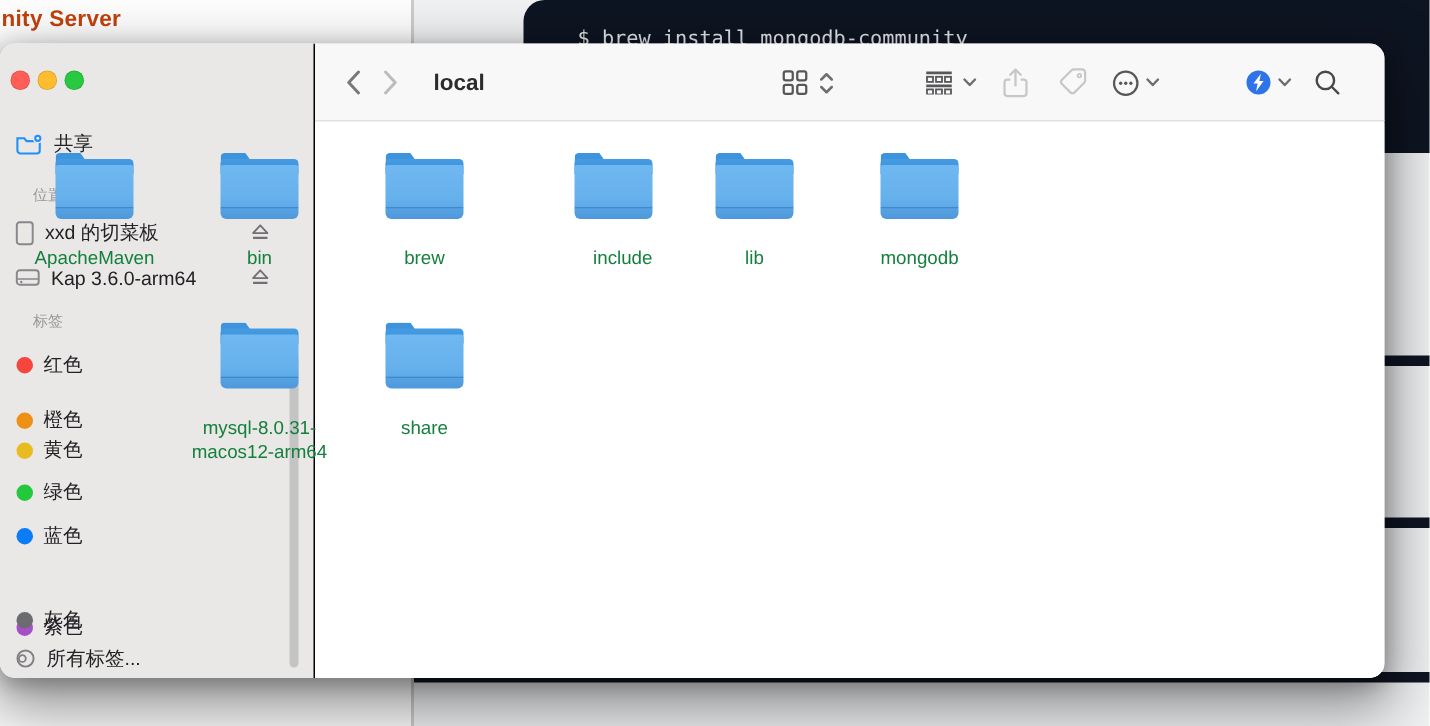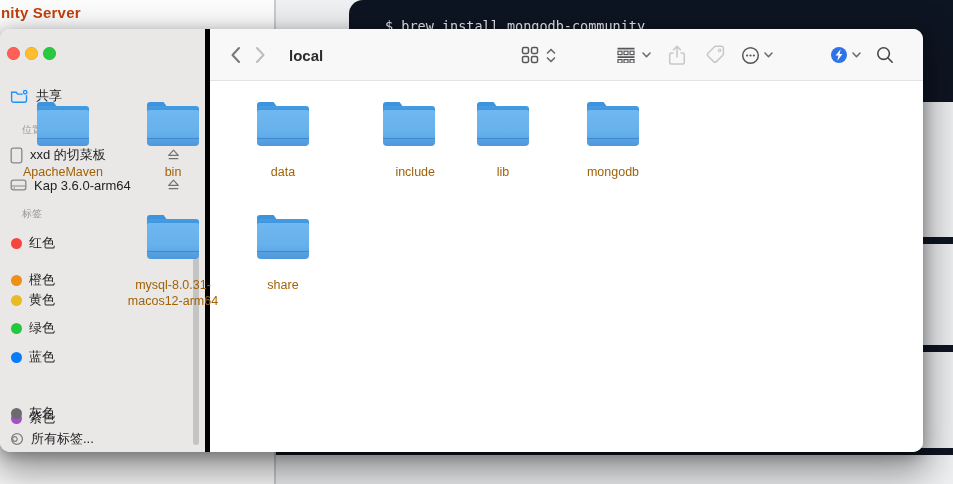--- a/index.html
+++ b/index.html
@@ -19,21 +19,21 @@
   .bg-bar { position:absolute; left:0; width:679px; height:7px; background:#0e1522; }
   .bg-bar.b1 { top:237px; } .bg-bar.b2 { top:345px; } .bg-bar.b3 { top:448px; }
 
   
   .fwindow { position:absolute; left:0; top:29px; width:923px; height:423px;
     border-radius:10px; overflow:hidden; background:#ffffff;
     box-shadow:0 16px 38px 6px rgba(0,0,0,.40), 0 4px 14px rgba(0,0,0,.28); }
 
   
   .sidebar { position:absolute; left:0; top:0; width:210px; height:100%;
-    background:#e9e8e6; border-right:5px solid #000000; }
+    background:#e9e8e6; border-right:1px solid #000000; }
   .traffic { position:absolute; top:18px; width:13px; height:13px; border-radius:50%;
     box-shadow:inset 0 0 0 .5px rgba(0,0,0,.15); }
   .t-red { left:7px; background:#ff5f57; }
   .t-yellow { left:25px; background:#febc2e; }
   .t-green { left:43px; background:#28c840; }
 
   .side-row { position:absolute; left:10px; width:170px; height:22px;
     display:flex; align-items:center; gap:7px; font-size:13px; color:#222226; }
   .side-header { position:absolute; left:22px; height:16px; font-size:10px;
     color:#97979b; display:flex; align-items:center; }
@@ -58,21 +58,21 @@
   .tb-tag { left:496px; color:#c7c7c9; }
   .tb-more { left:531px; }
   .tb-mchev { left:554px; color:#6d6d72; }
   .tb-blue { left:620px; }
   .tb-bchev { left:642px; color:#6d6d72; }
   .tb-search { left:666px; color:#48484c; }
 
   
   .content { position:absolute; left:210px; top:53px; right:0; bottom:0; background:#ffffff; }
   .fcell { position:absolute; width:104px; display:flex; flex-direction:column; align-items:center; }
-  .fcell .flabel { margin-top:18px; font-size:12.5px; line-height:16px; color:#a16207;
+  .fcell .flabel { margin-top:18px; font-size:12.5px; line-height:16px; color:#15803d;
     text-align:center; overflow-wrap:break-word; max-width:104px; }
   .r1 { top:73px; } .r2 { top:186px; }
   .c1 { left:11px; } .c2 { left:121px; } .c3 { left:231px; }
   .c4 { left:331px;align-items:flex-end; } .c5 { left:451px; } .c6 { left:561px; }
 
   
   .folder { position:relative; width:52px; height:44px; }
   .folder .tab { position:absolute; left:0; top:0; width:23px; height:9px;
     background:#3e94dc; border-radius:3px 4px 0 0;
     clip-path:polygon(0 0, 72% 0, 100% 100%, 0 100%); }
@@ -316,21 +316,21 @@
         <div class="body"></div>
       </div>
     <div class="flabel">bin</div>
   </div>
   <div class="fcell r1 c3">
     <div class="folder">
         <div class="tab"></div>
         <div class="back"></div>
         <div class="body"></div>
       </div>
-    <div class="flabel">data</div>
+    <div class="flabel">brew</div>
   </div>
   <div class="fcell r1 c4">
     <div class="folder">
         <div class="tab"></div>
         <div class="back"></div>
         <div class="body"></div>
       </div>
     <div class="flabel">include</div>
   </div>
   <div class="fcell r1 c5">

